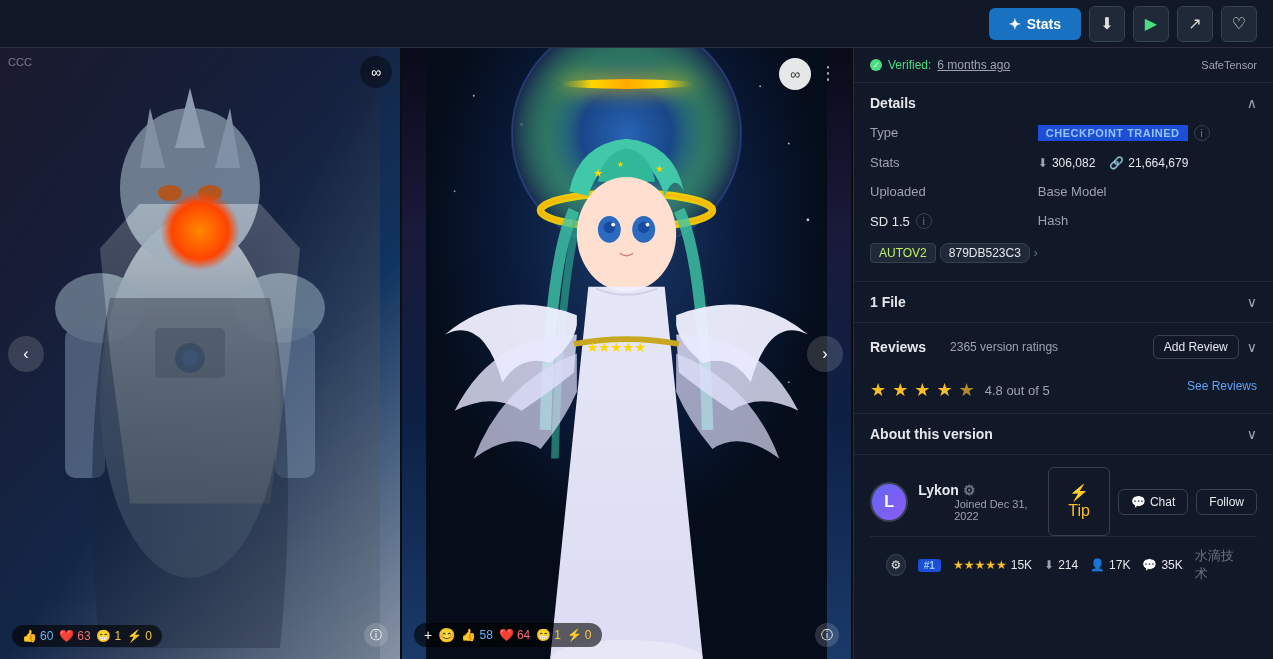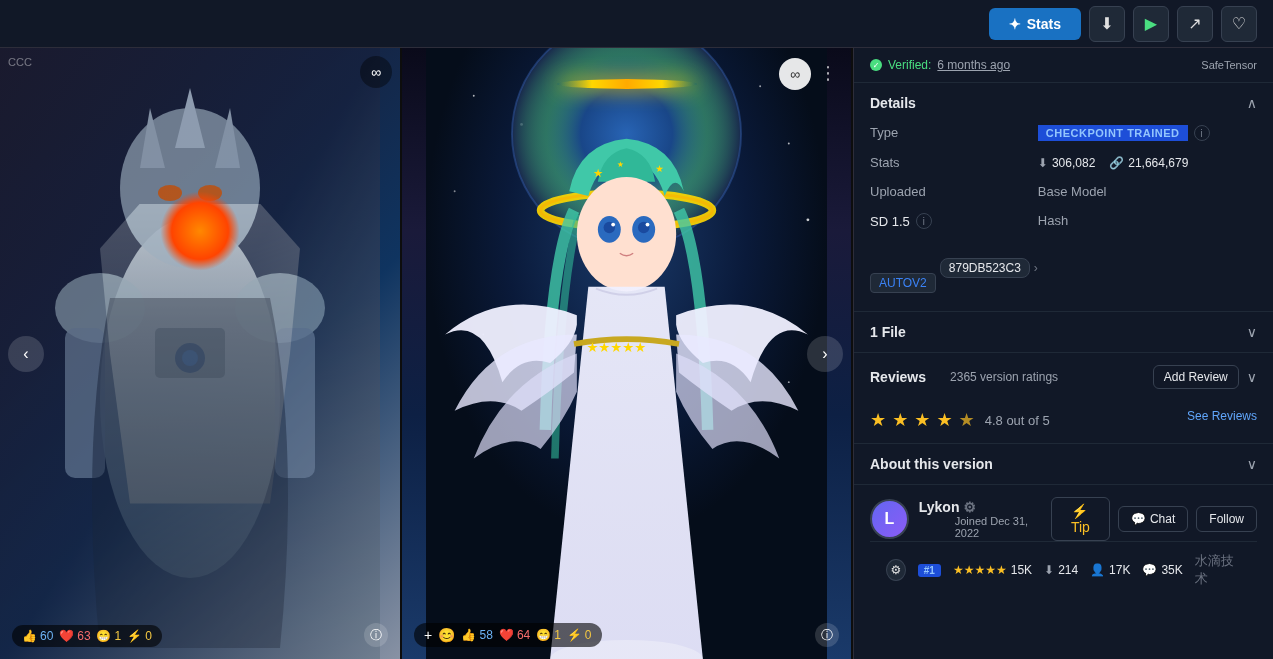--- a/index.html
+++ b/index.html
@@ -383,22 +383,21 @@
       align-items: center;
       gap: 4px;
     }
 
     .hash-tag {
       background: #1f2937;
       border: 1px solid #374151;
       border-radius: 4px;
       padding: 2px 8px;
       font-size: 12px;
-      color: #3b82f6;
-      margin-top: 30px;
+      color: #bef264;
     }
 
     .hash-value {
       background: #1f2937;
       border: 1px solid #374151;
       border-radius: 8px;
       padding: 2px 8px;
       font-size: 12px;
       color: #e5e7eb;
     }
@@ -508,22 +507,22 @@
       display: flex;
       align-items: center;
       gap: 8px;
     }
 
     .tip-btn {
       background: transparent;
       border: 1px solid #374151;
       border-radius: 6px;
       color: #fbbf24;
-      padding: 5px 12px;
-      font-size: 14px;
+      padding: 15px 12px;
+      font-size: 16px;
       cursor: pointer;
       display: flex;
       align-items: center;
       gap: 4px;
     }
 
     .chat-btn {
       background: transparent;
       border: 1px solid #374151;
       border-radius: 6px;

